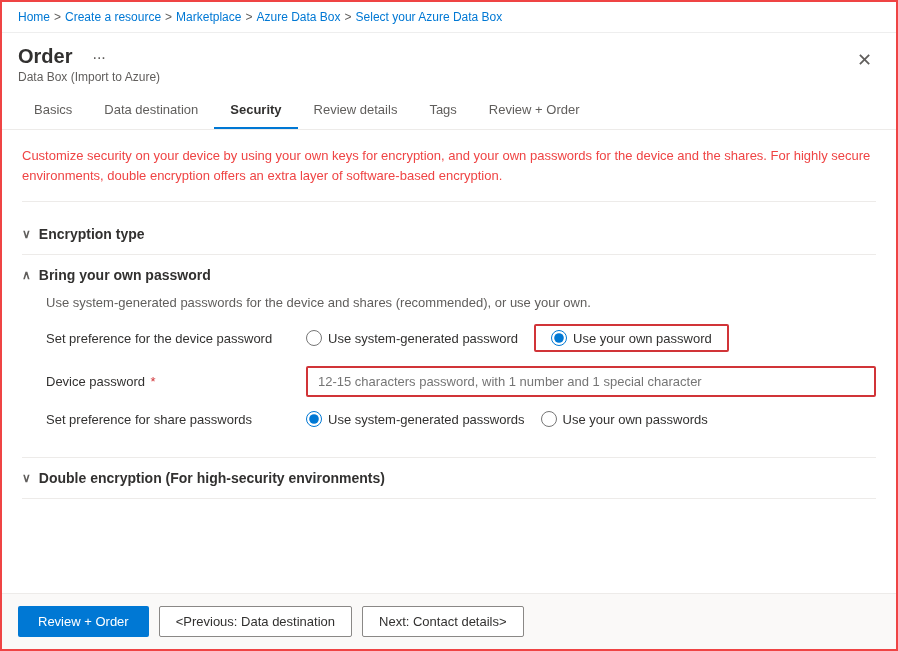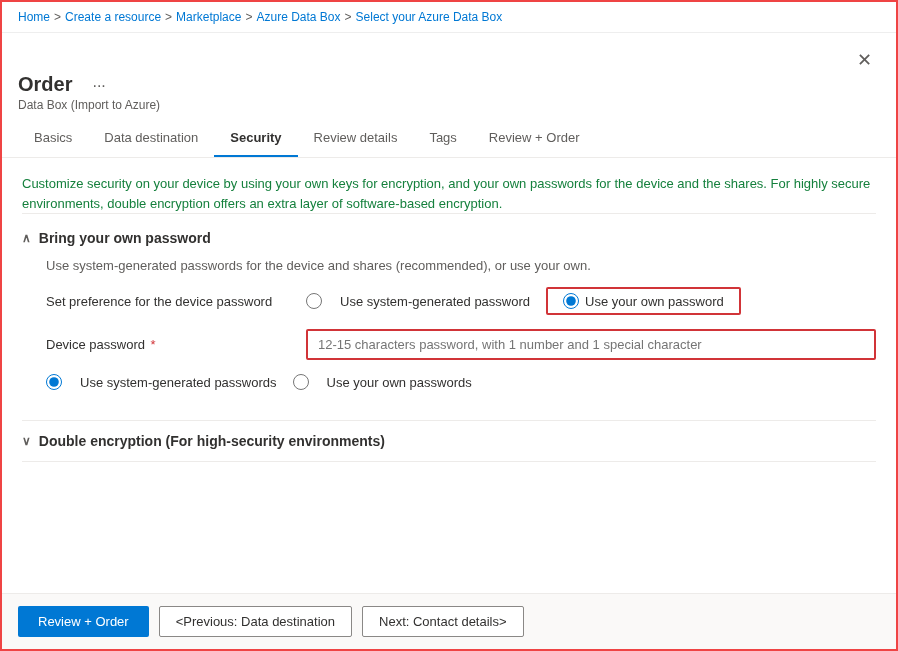--- a/index.html
+++ b/index.html
@@ -3,40 +3,40 @@
   <meta charset="utf-8">
   <style>
     * { box-sizing: border-box; margin: 0; padding: 0; }
     body { font-family: 'Segoe UI', Arial, sans-serif; font-size: 13px; color: #333; background: #f0f0f0; display: flex; justify-content: center; align-items: center; min-height: 100vh; }
     .modal { background: #fff; width: 898px; min-height: 651px; border: 2px solid #ef4444; box-shadow: 0 2px 12px rgba(0,0,0,0.15); display: flex; flex-direction: column; }
     .breadcrumb { display: flex; align-items: center; padding: 8px 16px; font-size: 12px; color: #0078d4; gap: 4px; border-bottom: 1px solid #eee; }
     .breadcrumb span { color: #605e5c; }
     .breadcrumb a { color: #0078d4; text-decoration: none; cursor: pointer; }
     .header { display: flex; align-items: flex-start; justify-content: space-between; padding: 12px 16px 8px 16px; }
     .header-left { display: flex; flex-direction: column; }
-    .header-title-row { display: flex; align-items: flex-start; gap: 20px; margin-top: 28px; }
+    .header-title-row { display: flex; align-items: flex-start; gap: 20px; }
     .header-title { font-size: 20px; font-weight: 600; color: #323130; }
     .header-ellipsis { font-size: 16px; color: #605e5c; cursor: pointer; }
     .header-subtitle { font-size: 12px; color: #605e5c; margin-top: 2px; }
     .close-btn { font-size: 18px; color: #605e5c; cursor: pointer; background: none; border: none; padding: 4px 8px; }
     .tabs { display: flex; border-bottom: 1px solid #edebe9; padding: 0 16px; gap: 0; }
     .tab { padding: 10px 16px; font-size: 13px; color: #605e5c; cursor: pointer; border-bottom: 2px solid transparent; white-space: nowrap; }
     .tab.active { color: #323130; border-bottom: 2px solid #0078d4; font-weight: 600; }
     .content { padding: 16px 20px; flex: 1; overflow-y: auto; }
-    .description { font-size: 13px; color: #15803d; line-height: 1.5; margin-bottom: 4px; border-bottom: 1px solid #edebe9; }
+    .description { font-size: 13px; color: #ef4444; line-height: 1.5; margin-bottom: 12px; border-bottom: 1px solid #edebe9; padding-bottom: 16px; }
     .section { border-bottom: 1px solid #edebe9; }
     .section-header { display: flex; align-items: center; gap: 8px; padding: 12px 0; cursor: pointer; font-size: 14px; font-weight: 600; color: #323130; }
     .section-header .chevron { font-size: 12px; color: #605e5c; }
     .section-body { padding: 0 0 16px 24px; }
     .section-desc { font-size: 13px; color: #605e5c; margin-bottom: 14px; }
     .form-row { display: flex; align-items: center; margin-bottom: 14px; margin-top: 14px; }
     .form-label { width: 260px; font-size: 13px; color: #323130; flex-shrink: 0; }
     .form-label .required { color: #d13438; margin-left: 2px; }
     .radio-group { display: flex; align-items: center; gap: 16px; }
-    .radio-option { display: flex; align-items: center; gap: 18px; font-size: 13px; color: #323130; cursor: pointer; }
+    .radio-option { display: flex; align-items: center; gap: 6px; font-size: 13px; color: #323130; cursor: pointer; }
     .radio-option input[type="radio"] { accent-color: #0078d4; width: 16px; height: 16px; cursor: pointer; }
     .radio-highlighted { border: 2px solid #d13438; padding: 4px 15px; border-radius: 2px; display: flex; align-items: center; gap: 6px; }
     .password-input-wrapper { border: 2px solid #d13438; border-radius: 2px; flex: 1; }
     .password-input { width: 100%; border: none; outline: none; padding: 6px 10px; font-size: 13px; color: #a19f9d; }
     .footer { border-top: 1px solid #edebe9; padding: 12px 16px; display: flex; align-items: center; gap: 10px; background: #faf9f8; }
     .btn-primary { background: #0078d4; color: #fff; border: none; padding: 8px 20px; font-size: 13px; cursor: pointer; border-radius: 2px; }
     .btn-secondary { background: #fff; color: #323130; border: 1px solid #8a8886; padding: 7px 16px; font-size: 13px; cursor: pointer; border-radius: 2px; }
     .chevron-down::before { content: '∨'; }
     .chevron-up::before { content: '∧'; }
   </style>
@@ -73,20 +73,26 @@
     <div class="tab">Data destination</div>
     <div class="tab active">Security</div>
     <div class="tab">Review details</div>
     <div class="tab">Tags</div>
     <div class="tab">Review + Order</div>
   </div>
 
   <div class="content">
     <p class="description">Customize security on your device by using your own keys for encryption, and your own passwords for the device and the shares. For highly secure environments, double encryption offers an extra layer of software-based encryption.</p>
 
+    <div class="section">
+      <div class="section-header">
+        <span class="chevron chevron-down"></span>
+        <span>Encryption type</span>
+      </div>
+    </div>
 
     <div class="section">
       <div class="section-header">
         <span class="chevron chevron-up"></span>
         <span>Bring your own password</span>
       </div>
       <div class="section-body">
         <p class="section-desc">Use system-generated passwords for the device and shares (recommended), or use your own.</p>
 
         <div class="form-row">
@@ -106,20 +112,21 @@
         <div class="form-row">
           <div class="form-label">
             <span>Device password</span><span class="required"> *</span>
           </div>
           <div class="password-input-wrapper">
             <input type="text" class="password-input" placeholder="12-15 characters password, with 1 number and 1 special character" style="">
           </div>
         </div>
 
         <div class="form-row">
+          <div class="form-label">Set preference for share passwords</div>
           <div class="radio-group">
             <label class="radio-option">
               <input type="radio" name="share-password" checked="" style="">
               <span>Use system-generated passwords</span>
             </label>
             <label class="radio-option">
               <input type="radio" name="share-password" style="">
               <span>Use your own passwords</span>
             </label>
           </div>

